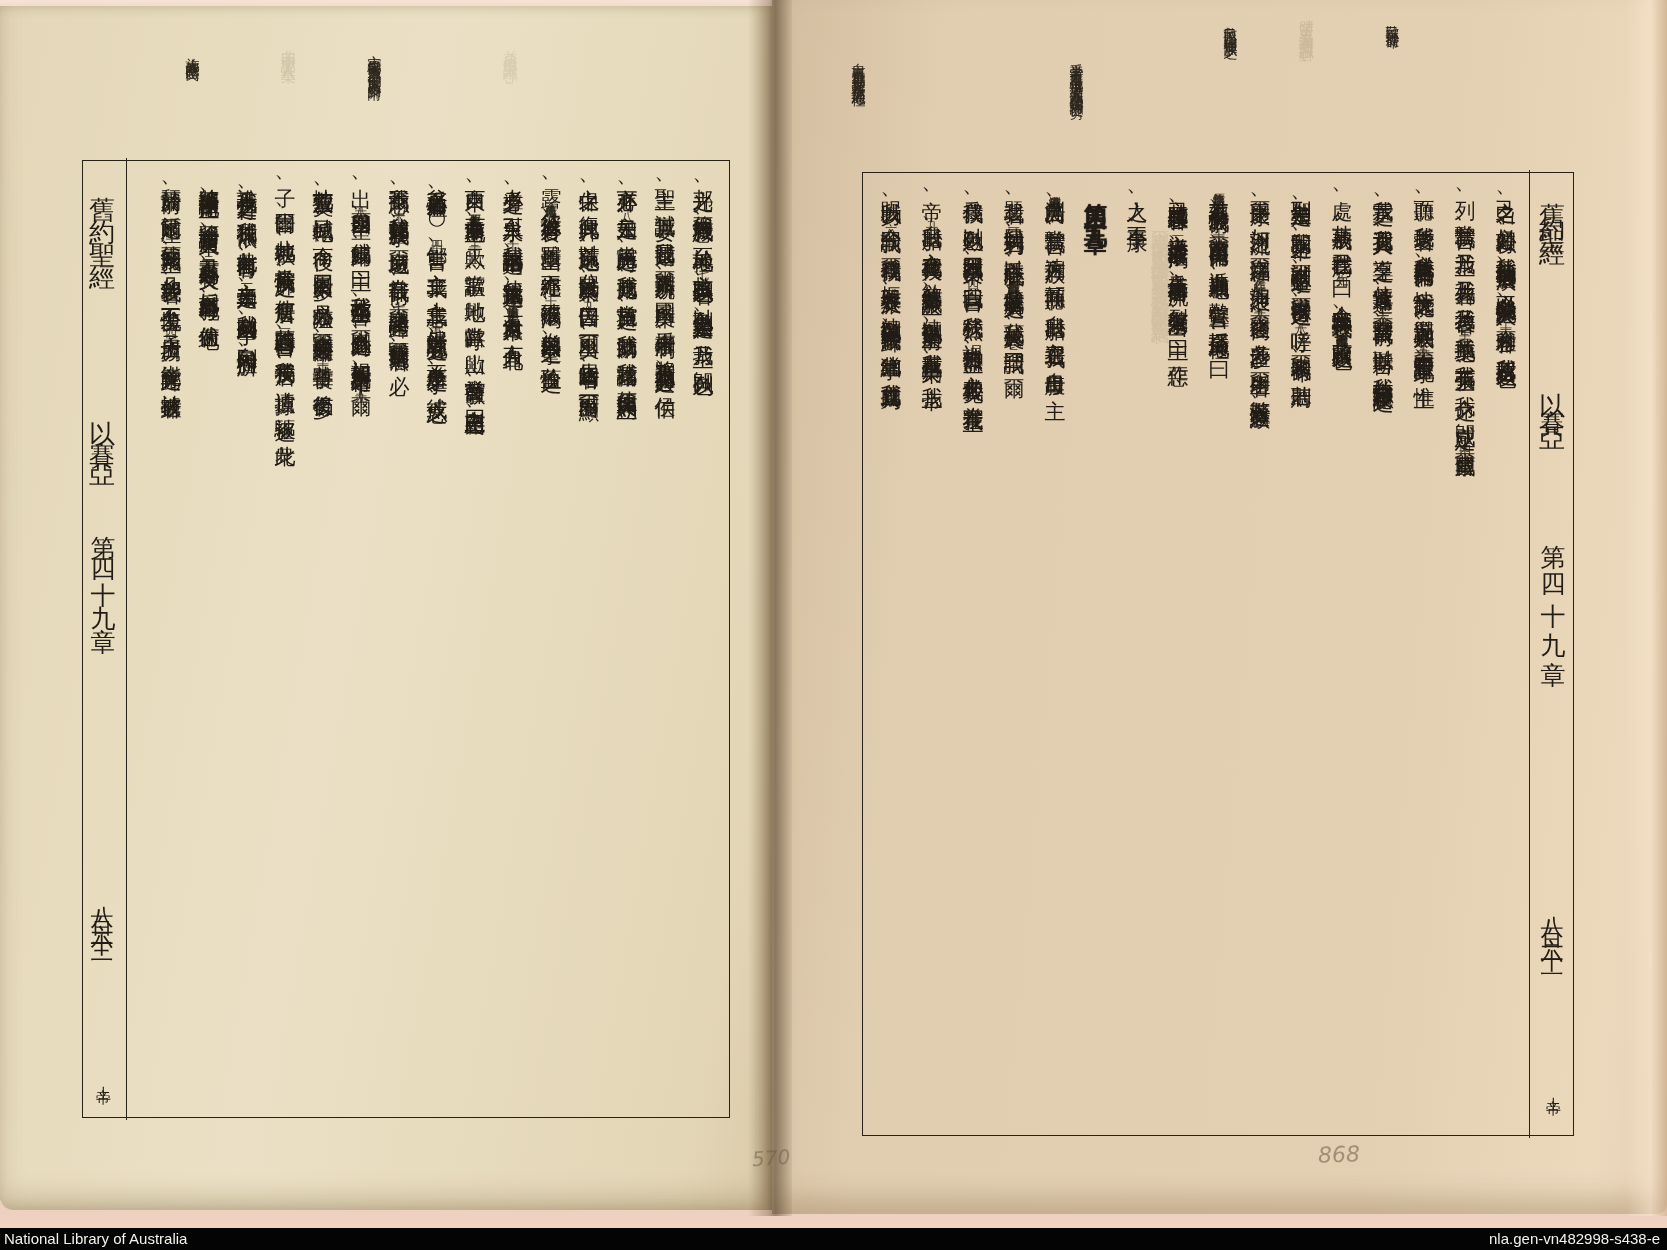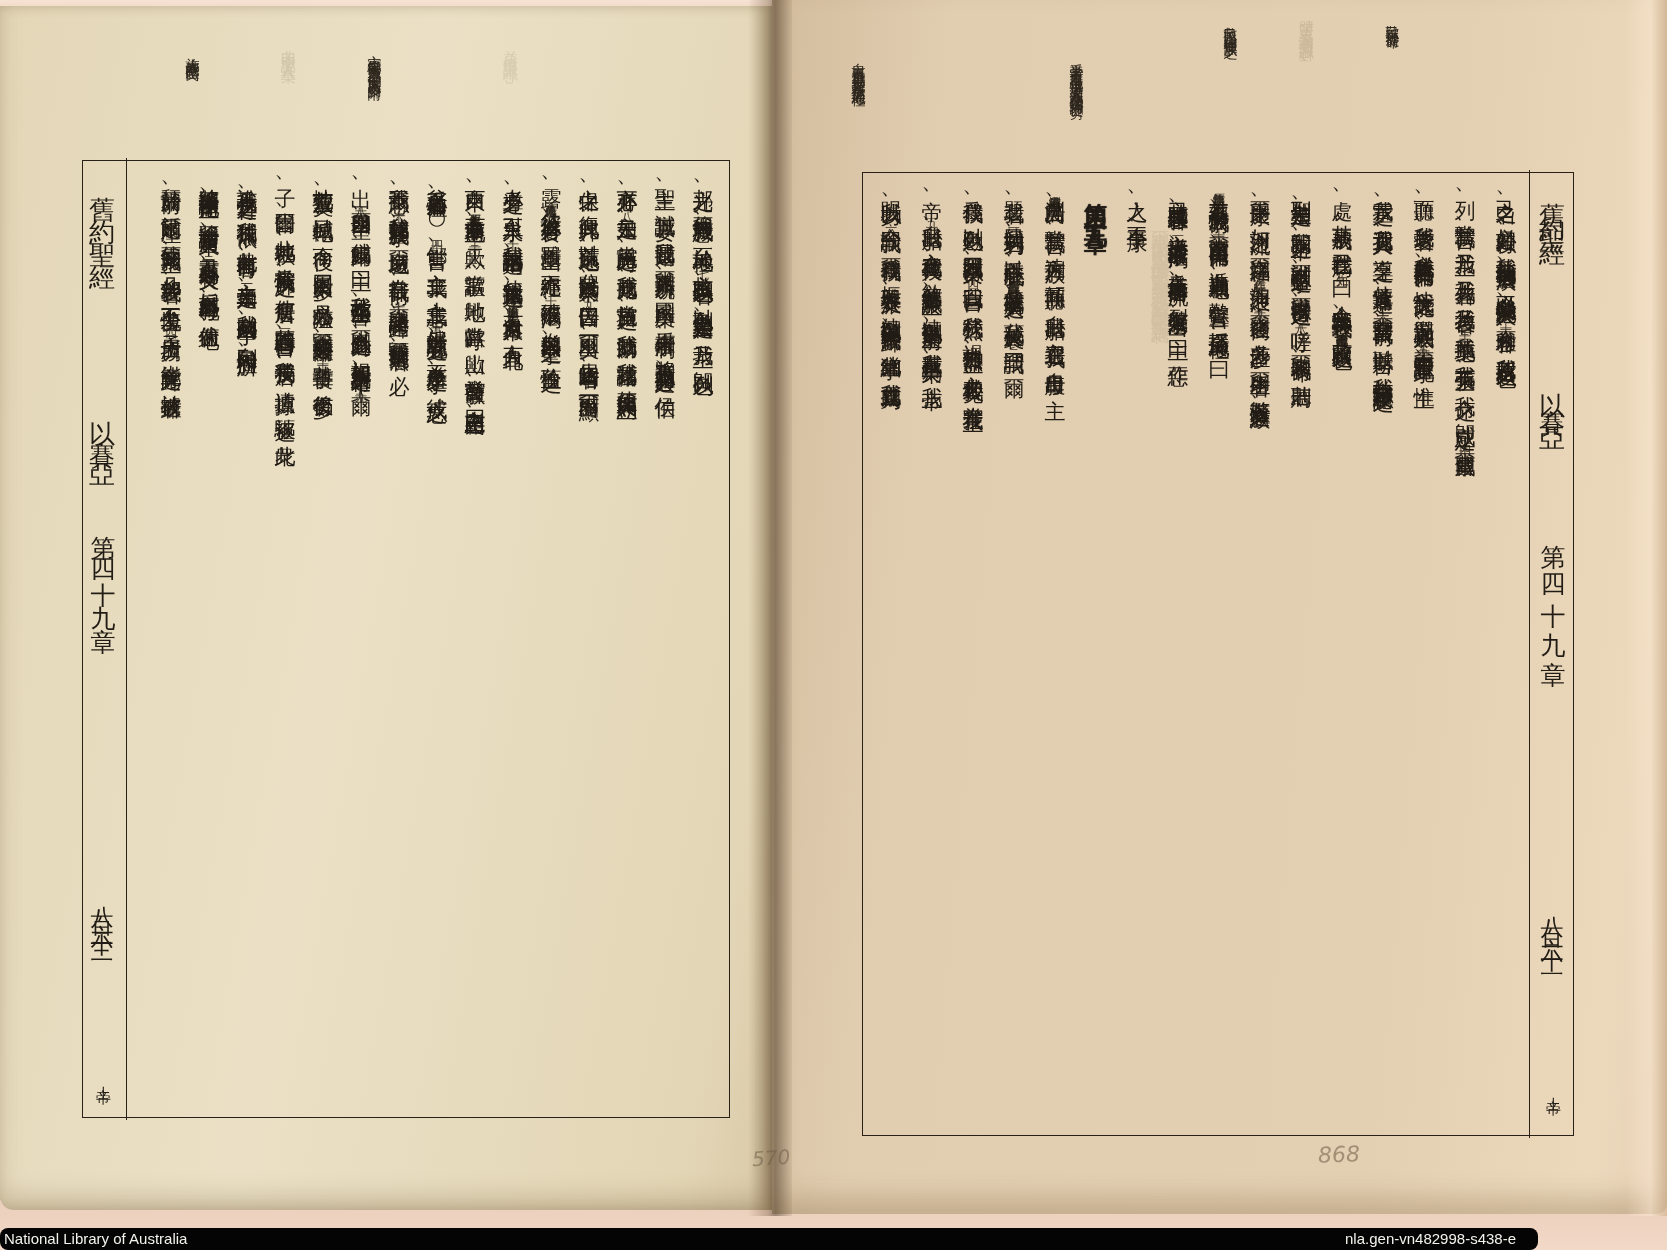--- a/index.html
+++ b/index.html
@@ -66,24 +66,24 @@
     transform:scaleX(-1);letter-spacing:3px;font-size:19px;line-height:34px;}
   #gh1{left:1142px;top:215px;height:790px;opacity:.12;}
   #gh2{left:1296px;top:8px;height:130px;font-size:15px;line-height:20px;opacity:.18;}
   #gh3{left:278px;top:38px;height:112px;font-size:15px;line-height:20px;opacity:.17;}
   #gh4{left:500px;top:38px;height:102px;font-size:15px;line-height:20px;opacity:.13;}
   
   .pencil{position:absolute;font-style:italic;color:rgba(112,95,72,.55);}
   #pcl{left:752px;top:1146px;font-size:20px;transform:rotate(-4deg);}
   #pcr{left:1318px;top:1142px;font-size:22px;transform:rotate(-2deg);color:rgba(120,100,78,.6);}
   
-  .bar{position:absolute;left:0;top:1228px;width:1538px;height:22px;background:#040404;
-    color:#f4f2ec;font-family:"Liberation Sans",sans-serif;font-size:15px;border-radius:8px;}
+  .bar{position:absolute;left:0;top:1228px;width:1667px;height:22px;background:#040404;
+    color:#f4f2ec;font-family:"Liberation Sans",sans-serif;font-size:15px;}
   .bar .bl{position:absolute;left:4px;top:2px;}
-  .bar .br{position:absolute;right:22px;top:2px;}
+  .bar .br{position:absolute;right:7px;top:2px;}
 </style>
 </head>
 <body>
 
 <div class="stage">
   <div class="topstrip"></div>
   <div class="botstrip"></div>
 
   <div class="page pleft"></div>
   <div class="page pright"></div>

